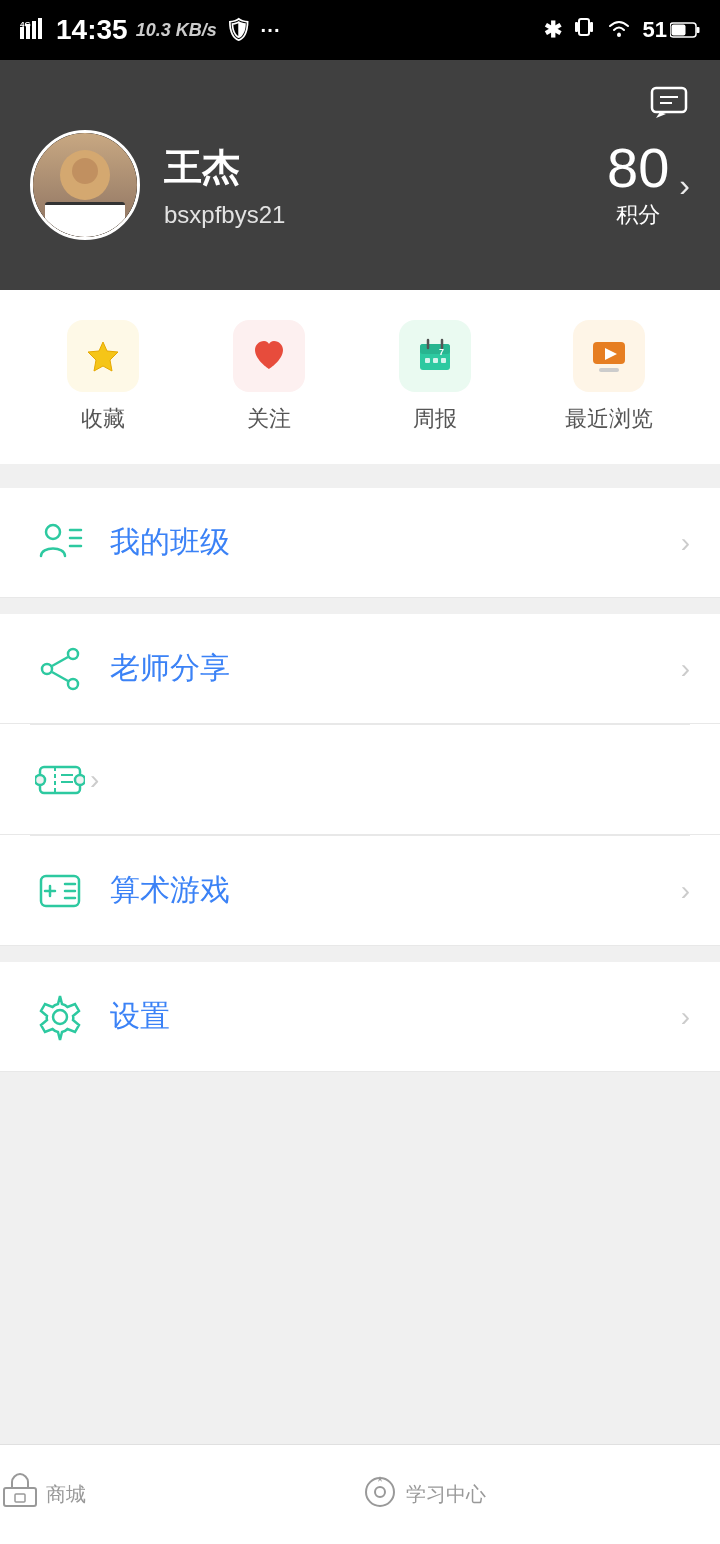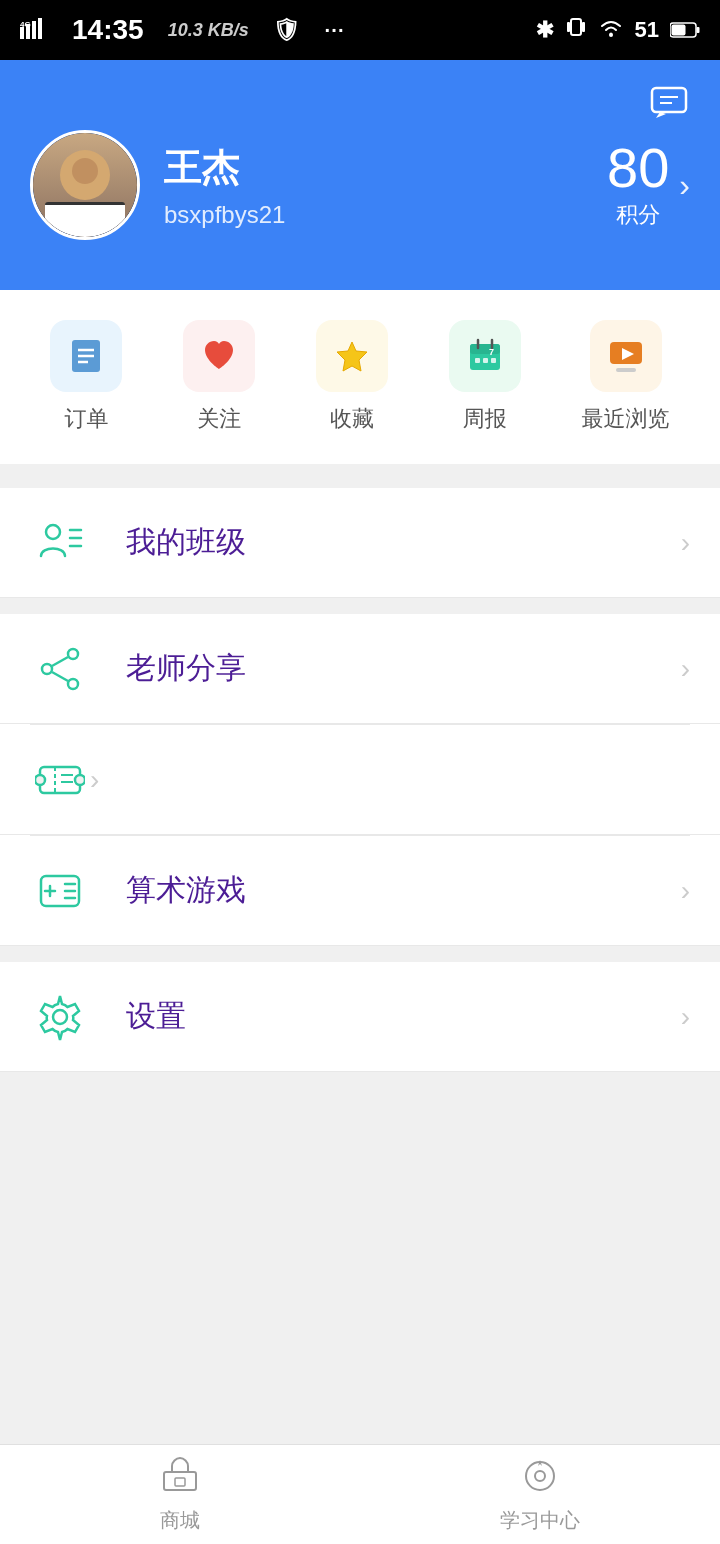--- a/index.html
+++ b/index.html
@@ -18,26 +18,26 @@
       height: 60px;
       background: #000;
       display: flex;
       align-items: center;
       justify-content: space-between;
       padding: 0 20px;
       color: white;
       font-size: 22px;
       font-weight: 600;
     }
-    .status-left { display: flex; align-items: center; gap: 24px; font-size: 20px; }
+    .status-left { display: flex; align-items: center; gap: 8px; font-size: 20px; }
     .status-right { display: flex; align-items: center; gap: 10px; font-size: 22px; }
 
     
     .header-bg {
-      background: #3b82f6;
+      background: #404040;
       width: 720px;
       padding: 20px 30px 50px 30px;
       position: relative;
     }
     .message-icon {
       position: absolute;
       top: 20px;
       right: 30px;
       color: white;
       font-size: 36px;
@@ -156,23 +156,23 @@
       align-items: center;
       justify-content: center;
       flex-shrink: 0;
     }
     .menu-icon-svg {
       width: 50px;
       height: 50px;
     }
     .menu-text {
       flex: 1;
-      margin-left: 36px;
+      margin-left: 20px;
       font-size: 30px;
-      color: #4c1d95;
+      color: #3b82f6;
     }
     .menu-arrow {
       color: #ccc;
       font-size: 28px;
     }
     .section-gap {
       height: 16px;
       background: #f0f0f0;
     }
 
@@ -184,21 +184,21 @@
       width: 720px;
       height: 100px;
       background: white;
       border-top: 1px solid #e0e0e0;
       display: flex;
       justify-content: space-around;
       align-items: center;
     }
     .nav-item {
       display: flex;
-      flex-direction: column;
+      flex-direction: row;
       align-items: center;
       gap: 6px;
       cursor: pointer;
       flex: 1;
     }
     .nav-icon {
       font-size: 36px;
       color: #999;
     }
     .nav-icon.active { color: #2dc9a0; }
@@ -248,21 +248,21 @@
       </svg>
     </span>
     <span>
       <svg width="28" height="22" viewBox="0 0 28 22">
         <path d="M14 18 L14 18" stroke="white" stroke-width="3" stroke-linecap="round"></path>
         <path d="M9 14 Q14 9 19 14" fill="none" stroke="white" stroke-width="2" stroke-linecap="round"></path>
         <path d="M5 10 Q14 2 23 10" fill="none" stroke="white" stroke-width="2" stroke-linecap="round"></path>
         <circle cx="14" cy="19" r="2" fill="white"></circle>
       </svg>
     </span>
-    <span style="display:flex;align-items:center;gap:11px;">
+    <span style="display:flex;align-items:center;gap:3px;">
       <span style="font-size:22px;">51</span>
       <svg width="30" height="16" viewBox="0 0 30 16">
         <rect x="0" y="1" width="26" height="14" rx="3" fill="none" stroke="white" stroke-width="1.5"></rect>
         <rect x="26.5" y="5" width="3" height="6" rx="1" fill="white"></rect>
         <rect x="1.5" y="2.5" width="14" height="11" rx="2" fill="white"></rect>
       </svg>
     </span>
   </div>
 </div>
 
@@ -302,48 +302,37 @@
           <div class="points-value">80</div>
           <div class="points-label">积分</div>
         </div>
         <div class="points-arrow">›</div>
       </div>
     </div>
   </div>
 
   <div class="quick-menu">
 
+
     <div class="quick-item">
-      <div class="quick-icon-wrap icon-order">
+      <div class="quick-icon-wrap icon-collect">
         <svg width="40" height="40" viewBox="0 0 40 40">
-          <rect x="6" y="4" width="28" height="32" rx="3" fill="#5b9bd5"></rect>
-          <line x1="12" y1="14" x2="28" y2="14" stroke="white" stroke-width="2.5"></line>
-          <line x1="12" y1="20" x2="28" y2="20" stroke="white" stroke-width="2.5"></line>
-          <line x1="12" y1="26" x2="22" y2="26" stroke="white" stroke-width="2.5"></line>
-        </svg>
-      </div>
-      <span class="quick-label">订单</span>
+          <polygon points="20,6 24,15 35,16 27,24 29,35 20,30 11,35 13,24 5,16 16,15" fill="#f5c518" stroke="#e6a800" stroke-width="1"></polygon>
+        </svg>
+      </div>
+      <span class="quick-label">收藏</span>
     </div>
 
     <div class="quick-item">
       <div class="quick-icon-wrap icon-follow">
         <svg width="40" height="40" viewBox="0 0 40 40">
           <path d="M20 33 C20 33 6 24 6 14 C6 9 10 5 15 5 C17.5 5 19.5 6.5 20 8 C20.5 6.5 22.5 5 25 5 C30 5 34 9 34 14 C34 24 20 33 20 33Z" fill="#e74c3c"></path>
         </svg>
       </div>
       <span class="quick-label">关注</span>
-    </div>
-
-    <div class="quick-item">
-      <div class="quick-icon-wrap icon-collect">
-        <svg width="40" height="40" viewBox="0 0 40 40">
-          <polygon points="20,6 24,15 35,16 27,24 29,35 20,30 11,35 13,24 5,16 16,15" fill="#f5c518" stroke="#e6a800" stroke-width="1"></polygon>
-        </svg>
-      </div>
-      <span class="quick-label">收藏</span>
     </div>
 
     <div class="quick-item">
       <div class="quick-icon-wrap icon-weekly">
         <svg width="40" height="40" viewBox="0 0 40 40">
           <rect x="5" y="8" width="30" height="26" rx="3" fill="#2dc9a0"></rect>
           <rect x="5" y="8" width="30" height="10" rx="3" fill="#28b590"></rect>
           <line x1="13" y1="4" x2="13" y2="12" stroke="#555" stroke-width="2.5" stroke-linecap="round"></line>
           <line x1="27" y1="4" x2="27" y2="12" stroke="#555" stroke-width="2.5" stroke-linecap="round"></line>
           <text x="24" y="19" font-size="9" fill="white" font-weight="bold">7</text>

